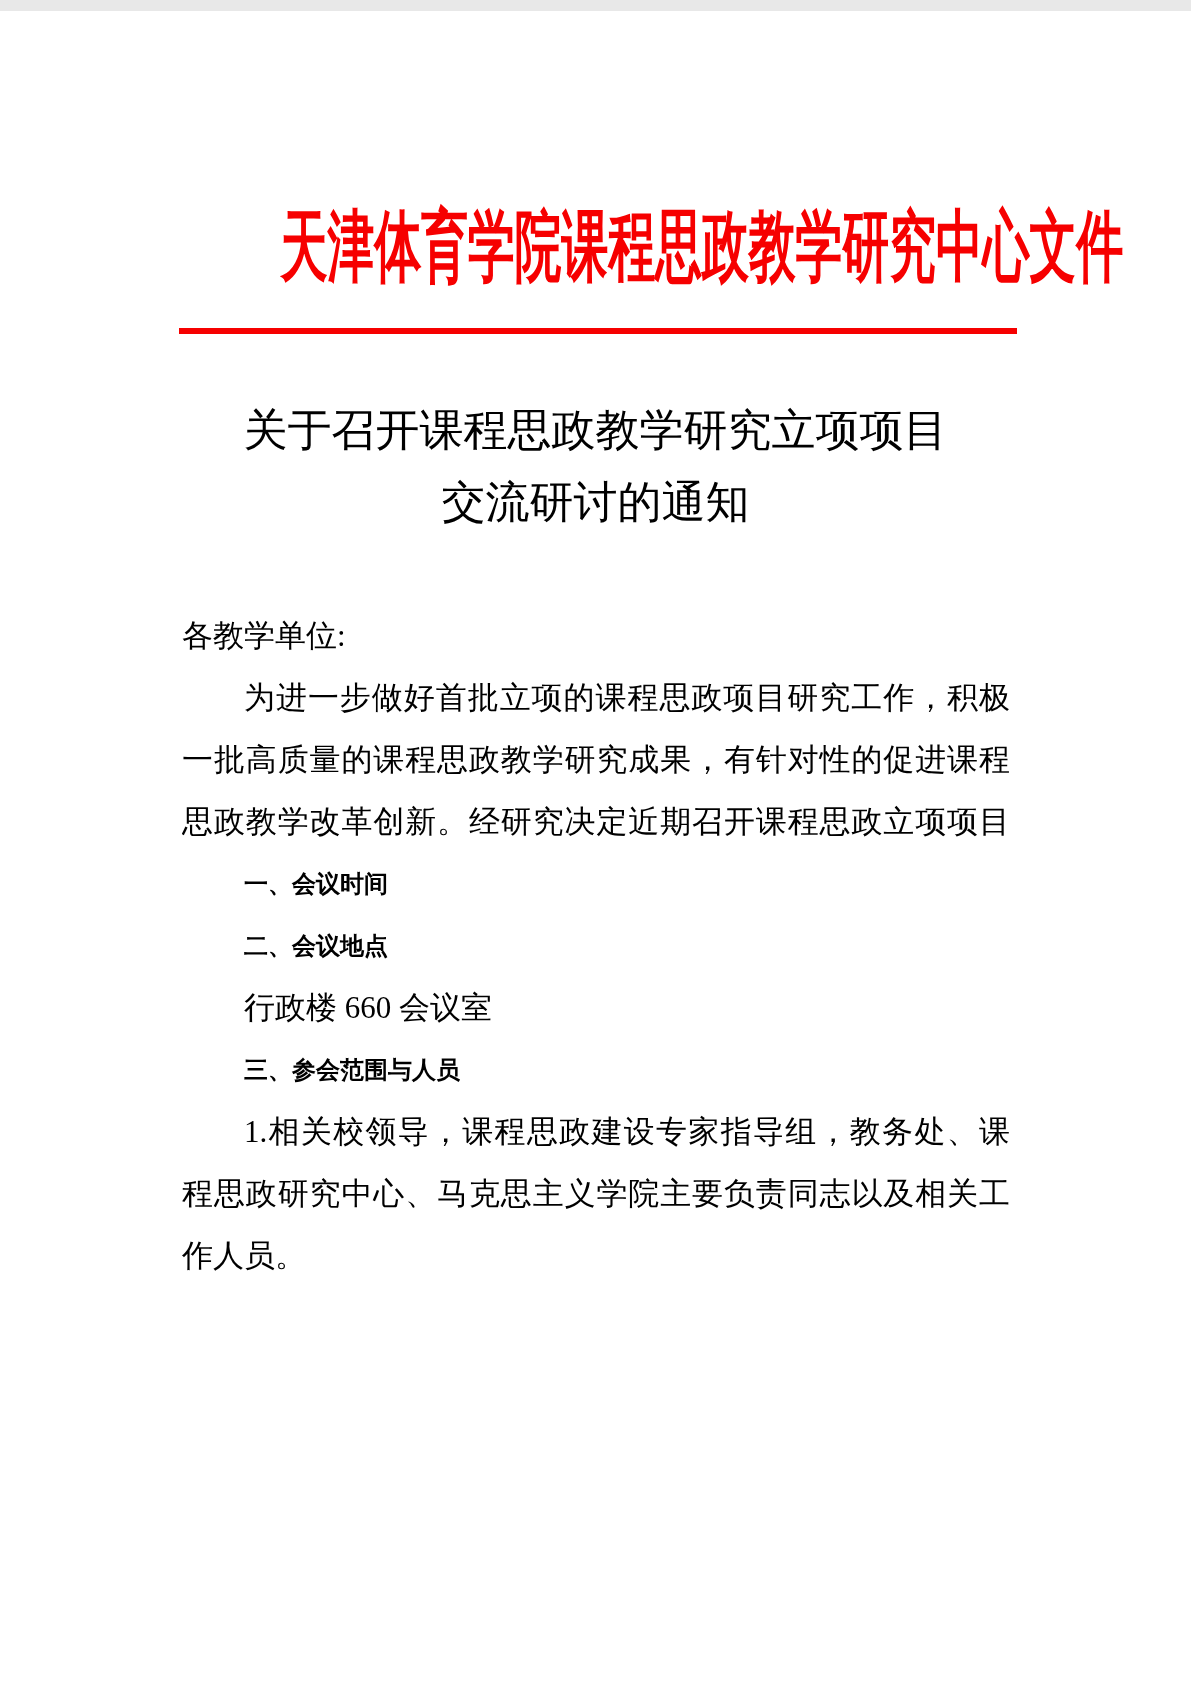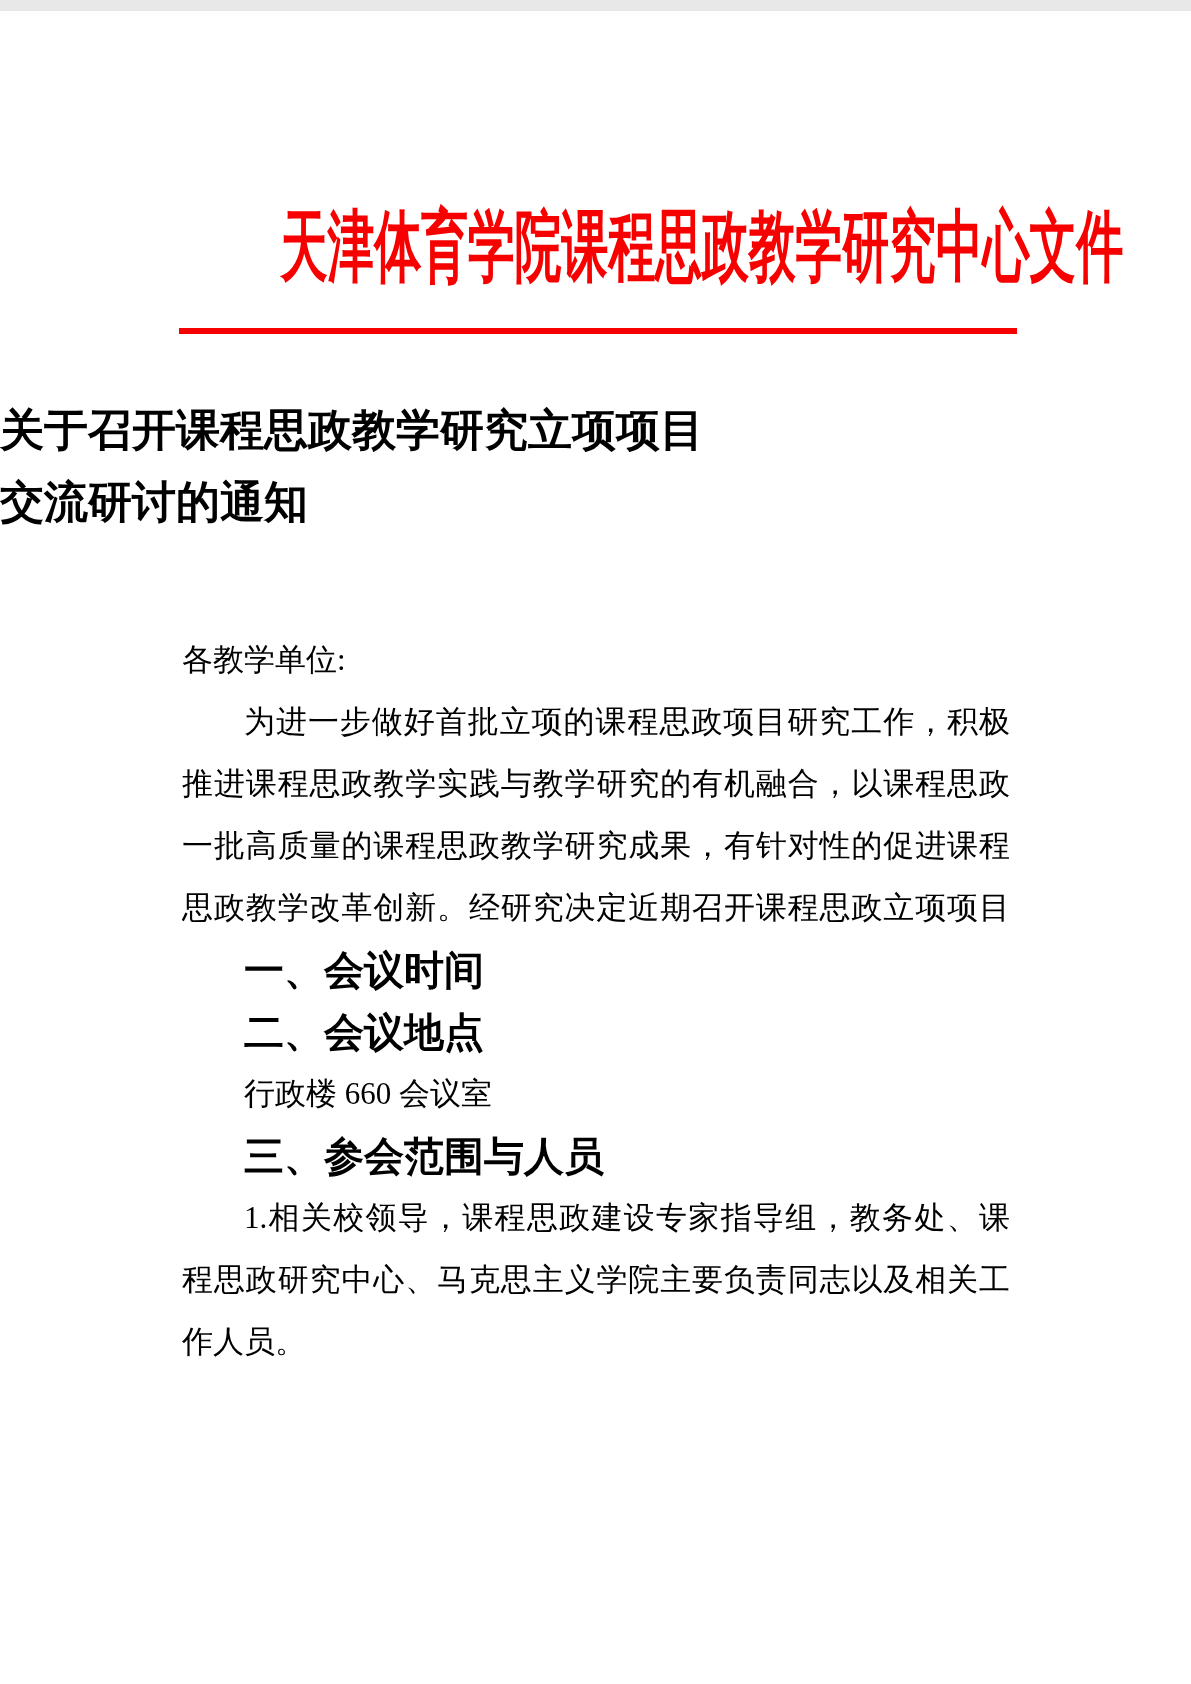--- a/index.html
+++ b/index.html
@@ -44,50 +44,51 @@
     left: 179px;
     width: 838px;
     height: 6px;
     background: #f60000;
   }
   
   .doc-title-line {
     position: absolute;
     left: 0;
     width: 100%;
+    text-align: center;
     font-size: 44px;
-    font-weight: bold;
+    font-weight: normal;
     line-height: 56px;
     white-space: nowrap;
   }
   .doc-title-line.l1 { top: 392px; }
   .doc-title-line.l2 { top: 464px; }
   
   .body-col {
     position: absolute;
-    top: 618px;
+    top: 594px;
     left: 182px;
     width: 828px;
     font-size: 31px;
   }
   .bline {
     height: 62px;
     line-height: 62px;
     overflow: hidden;
   }
   .bline.just {
     text-align: justify;
     text-align-last: justify;
   }
   .bline.indent2 { text-indent: 62px; }
   .bline.pad2 { padding-left: 62px; }
   .bline.heading {
     font-family: "Liberation Sans", sans-serif;
     font-weight: bold;
-    font-size: 40px;
+    font-size: 24px;
     padding-left: 62px;
   }
 </style>
 </head>
 <body>
 
 <div class="page">
 
   <div class="red-header">
     <span class="banner-text">天津体育学院课程思政教学研究中心文件</span>
@@ -96,21 +97,20 @@
   <div class="red-line"></div>
 
   <div class="doc-title-line l1">关于召开课程思政教学研究立项项目</div>
   <div class="doc-title-line l2">交流研讨的通知</div>
 
   <div class="body-col">
 
     <div class="bline">各教学单位:</div>
 
     <div class="bline just indent2">为进一步做好首批立项的课程思政项目研究工作，积极</div>
-    <div class="bline just">推进课程思政教学实践与教学研究的有机融合，以课程思政</div>
     <div class="bline just">一批高质量的课程思政教学研究成果，有针对性的促进课程</div>
     <div class="bline just">思政教学改革创新。经研究决定近期召开课程思政立项项目</div>
 
     <div class="bline heading">一、会议时间</div>
 
     <div class="bline heading">二、会议地点</div>
     <div class="bline pad2">行政楼 660 会议室</div>
 
     <div class="bline heading">三、参会范围与人员</div>
     <div class="bline just indent2">1.相关校领导，课程思政建设专家指导组，教务处、课</div>

